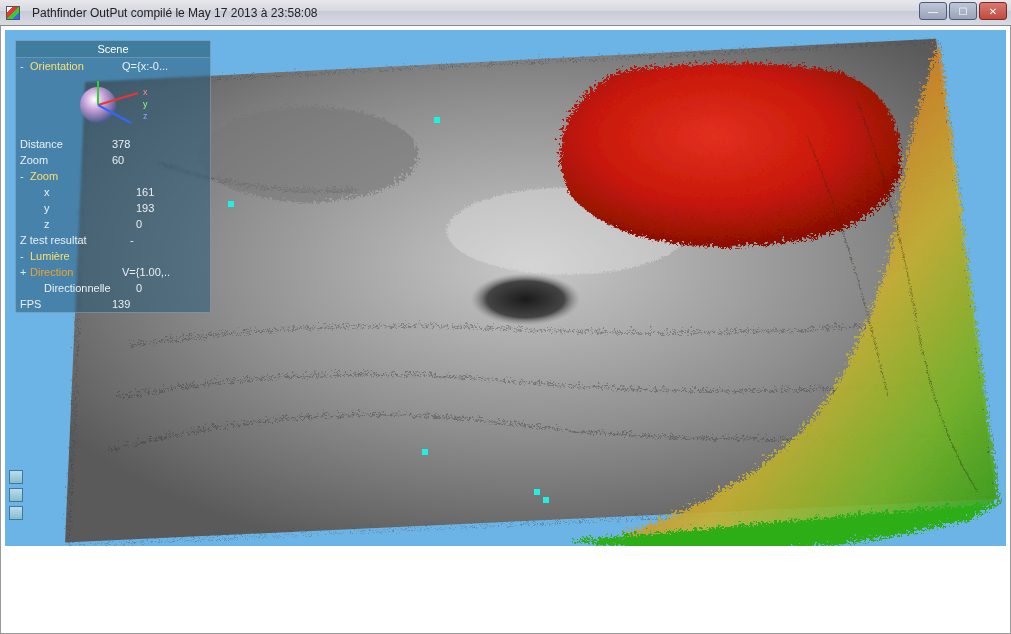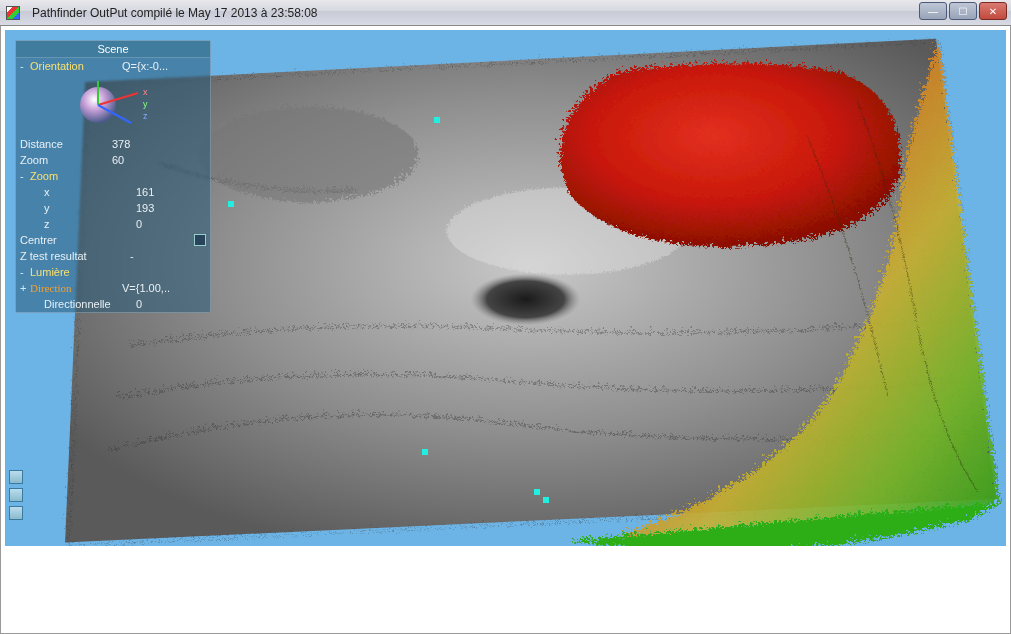--- a/index.html
+++ b/index.html
@@ -59,21 +59,21 @@
     text-align:center; padding:2px 0;
     background: rgba(60,120,150,0.6);
     border-bottom:1px solid rgba(255,255,255,0.2);
     color:#fff;
   }
   .row { display:flex; align-items:center; height:16px; padding:0 4px; }
   .row .toggle { width:10px; color:#c8f0ff; }
   .row .label { flex:0 0 92px; }
   .row .value { flex:1; color:#e8f0f4; }
   .hdr { color:#f8e070; }
-  .hdr.orange { color:#f5a030;font-family:Liberation Serif, serif; }
+  .hdr.orange { color:#f5a030; }
   .indent1 { }
   .indent2 { padding-left:28px; }
   .checkbox {
     width:12px; height:12px; border:1px solid #9cc; background:rgba(30,60,80,0.8);
     margin-left:auto;
   }
   .checkmark { color:#5fd060; font-weight:bold; }
   .gizmo-cell { height:62px; display:flex; align-items:center; justify-content:center; position:relative; }
 
   
@@ -211,42 +211,42 @@
       </div>
       <div class="row indent2">
         <span class="label">y</span>
         <span class="value">193</span>
       </div>
       <div class="row indent2">
         <span class="label">z</span>
         <span class="value">0</span>
       </div>
       <div class="row indent1">
-        <span class="label">Centrer</span>
-        <span class="checkbox"></span>
-      </div>
-      <div class="row indent1">
         <span class="label" style="flex-basis:110px">Z test resultat</span>
         <span class="value">-</span>
       </div>
 
       <div class="row">
         <span class="toggle">-</span>
         <span class="label hdr">Lumière</span>
       </div>
       <div class="row indent1">
         <span class="toggle">+</span>
         <span class="label hdr orange">Direction</span>
         <span class="value">V={1.00,..</span>
       </div>
       <div class="row indent2">
         <span class="label">Directionnelle</span>
         <span class="value">0</span>
       </div>
 
+      <div class="row indent1">
+        <span class="label">FPS</span>
+        <span class="value">139</span>
+      </div>
     </div>
 
     <div id="markers-layer">
         <div class="marker" style="left: 429px; top: 87px;"></div>
         <div class="marker" style="left: 223px; top: 171px;"></div>
         <div class="marker" style="left: 417px; top: 419px;"></div>
         <div class="marker" style="left: 529px; top: 459px;"></div>
         <div class="marker" style="left: 538px; top: 467px;"></div>
       </div>
 

